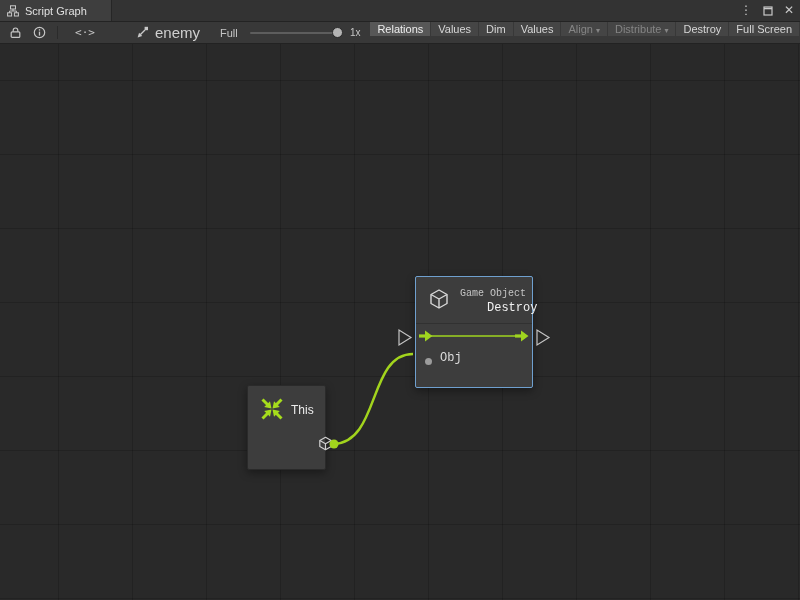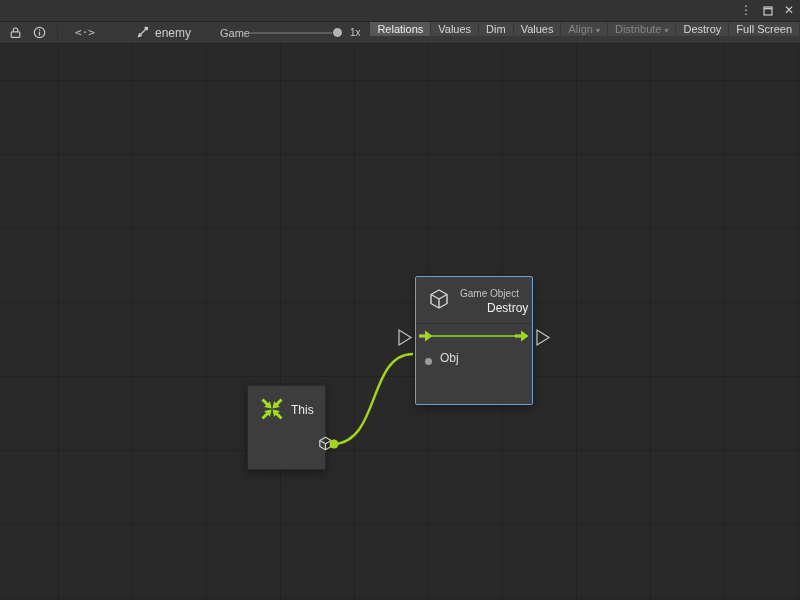--- a/index.html
+++ b/index.html
@@ -18,21 +18,21 @@
     align-items:center;gap:11px;color:#c9c9c9;font-size:12px;}
   .win-controls span{cursor:default;line-height:21px;}
   
   .toolbar{position:absolute;top:22px;left:0;right:0;height:22px;background:#383838;
     border-bottom:1px solid #222222;box-sizing:border-box;}
   .titem{position:absolute;top:0;height:21px;display:flex;align-items:center;justify-content:center;}
   .lockbtn{left:4px;width:22px;}
   .infobtn{left:28px;width:22px;}
   .sep{position:absolute;left:57px;top:4px;width:1px;height:13px;background:#2b2b2b;}
   .codebtn{left:70px;width:30px;color:#c8c8c8;font-family:"DejaVu Sans Mono",monospace;font-size:11px;}
-  .owner{left:136px;gap:6px;color:#cfcfcf;font-size:12px;}
+  .owner{left:136px;gap:6px;color:#cfcfcf;font-size:15px;}
   .zoomlabel{left:220px;color:#c6c6c6;font-size:11px;}
   .slider{left:250px;width:96px;}
   .slider .track{position:absolute;left:0;right:8px;top:10px;height:2px;background:#5d5d5d;border-radius:1px;}
   .slider .handle{position:absolute;left:82px;top:5px;width:11px;height:11px;border-radius:50%;
     background:#b4b4b4;border:1px solid #2a2a2a;box-sizing:border-box;}
   .zoomval{left:350px;color:#c6c6c6;font-size:10px;}
   .btn-row{position:absolute;right:1px;top:0;height:14px;display:flex;gap:1px;}
   .tbtn{background:#454545;color:#d6d6d6;font-size:11px;display:flex;align-items:center;
     padding:0 7px;white-space:nowrap;cursor:default;}
   .tbtn.active{background:#575757;color:#eeeeee;}
@@ -42,38 +42,49 @@
   .canvas{position:absolute;top:44px;left:0;right:0;bottom:0;background:#292929;
     background-image:
       linear-gradient(to right, rgba(0,0,0,0.17) 1px, transparent 1px),
       linear-gradient(to bottom, rgba(0,0,0,0.17) 1px, transparent 1px);
     background-size:74px 74px;background-position:58px 36px;}
   .overlay{position:absolute;left:0;top:0;pointer-events:none;}
   
   .node{position:absolute;background:#3d3d3d;border:1px solid #2a2a2a;border-radius:2px;
     box-shadow:0 3px 9px rgba(0,0,0,0.38);box-sizing:border-box;}
   .node-this{left:247px;top:341px;width:79px;height:85px;text-align:center;}
-  .node-destroy{left:415px;top:232px;width:118px;height:129px;border-color:#6fa0cf;}
+  .node-destroy{left:415px;top:232px;width:118px;height:112px;border-color:#6fa0cf;font-family:Liberation Mono, monospace;}
   .node *{position:absolute;}
   .this-icon{left:11px;top:10px;}
   .this-title{left:43px;top:17px;font-size:12px;color:#ececec;}
   .this-port{right:7px;top:50px;}
   .dest-cube{left:12px;top:11px;}
   .dest-cat{left:44px;top:11px;font-size:10px;color:#c4c4c4;}
   .dest-name{left:44px;top:24px;font-size:12px;color:#f2f2f2;margin-left:27px;}
   .dest-divider{left:0;right:0;top:46px;height:1px;background:#313131;}
   .relation-svg{left:2px;top:51px;}
   .obj-row{left:9px;top:72px;height:16px;display:flex;align-items:flex-end;gap:8px;position:absolute;}
   .obj-row .port-dot{position:static;width:7px;height:7px;border-radius:50%;background:#9c9c9c;}
   .obj-row .obj-label{position:static;font-size:12px;color:#dddddd;}
 </style>
 </head>
 <body>
 
 <div class="titlebar">
+  <div class="tab">
+    <span style="display:flex;">
+      <svg width="12" height="12" viewBox="0 0 12 12">
+        <rect x="3.5" y="0.8" width="5" height="3.2" fill="none" stroke="#c9c9c9" stroke-width="1"></rect>
+        <rect x="0.6" y="7.8" width="4" height="3.2" fill="none" stroke="#c9c9c9" stroke-width="1"></rect>
+        <rect x="7.4" y="7.8" width="4" height="3.2" fill="none" stroke="#c9c9c9" stroke-width="1"></rect>
+        <path d="M6 4 V6 M2.6 7.8 V6 H9.4 V7.8" fill="none" stroke="#c9c9c9" stroke-width="1"></path>
+      </svg>
+    </span>
+    <span>Script Graph</span>
+  </div>
   <div class="win-controls">
     <span>⋮</span>
     <span style="display:flex;">
       <svg width="10" height="10" viewBox="0 0 10 10">
         <rect x="1" y="1" width="8" height="8" fill="none" stroke="#c9c9c9" stroke-width="1.2"></rect>
         <path d="M1 2.6 H9" stroke="#c9c9c9" stroke-width="1.4"></path>
       </svg>
     </span>
     <span>✕</span>
   </div>
@@ -106,21 +117,21 @@
     <span style="display:flex;">
       <svg width="13" height="13" viewBox="0 0 13 13">
         <rect x="8.6" y="0.8" width="3.4" height="3.4" fill="#c8c8c8"></rect>
         <path d="M9 4 L4.2 8.8" stroke="#c8c8c8" stroke-width="1.3" fill="none"></path>
         <polygon points="1.6,11.4 6.2,9.9 3.1,6.8" fill="#c8c8c8"></polygon>
       </svg>
     </span>
     <span>enemy</span>
   </div>
 
-  <div class="titem zoomlabel">Game</div>
+  <div class="titem zoomlabel">Full</div>
   <div class="titem slider">
     <div class="track"></div>
     <div class="handle"></div>
   </div>
   <div class="titem zoomval">1x</div>
 
   <div class="btn-row">
     <div class="tbtn active">
       <span>Relations</span>
     </div>

